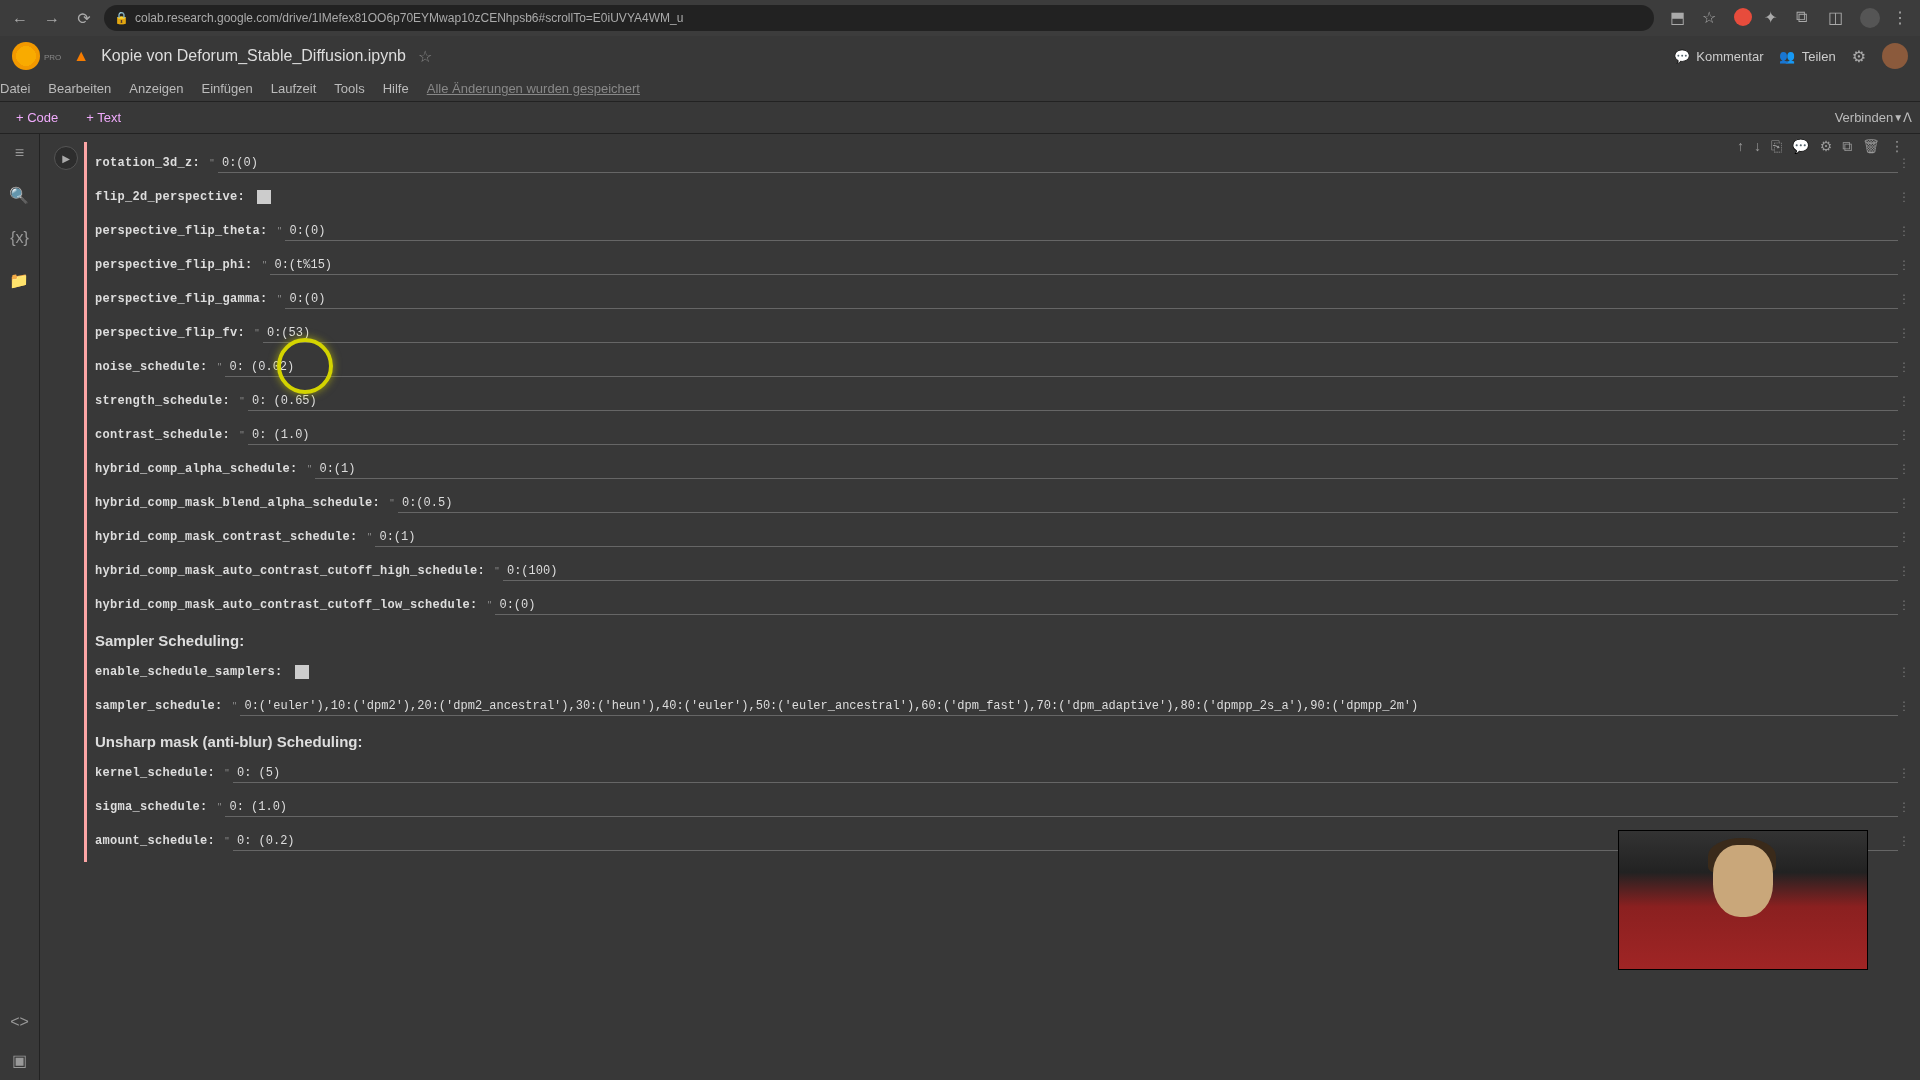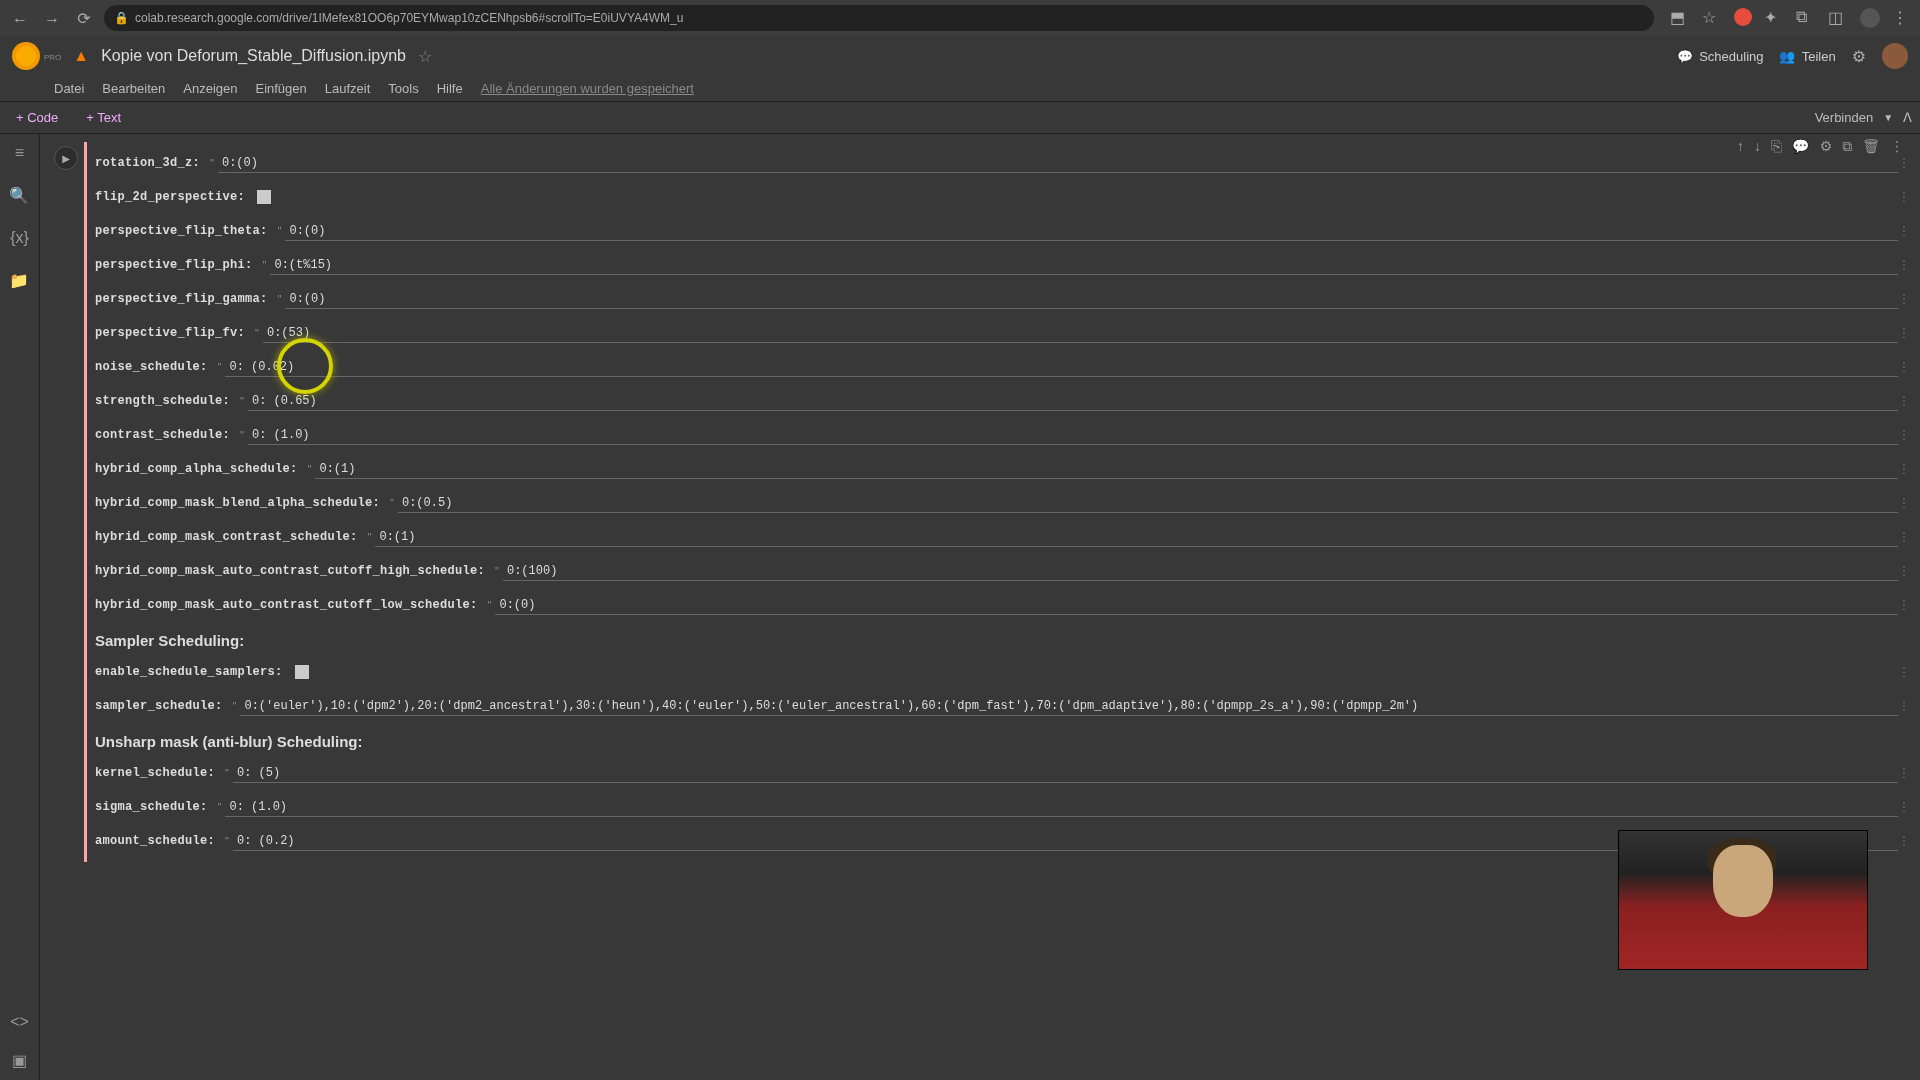--- a/index.html
+++ b/index.html
@@ -63,40 +63,39 @@
 .header-right { margin-left: auto; display: flex; align-items: center; gap: 16px; }
 .header-btn { display: flex; align-items: center; gap: 6px; color: #ccc; font-size: 13px; cursor: pointer; }
 .gear { color: #aaa; }
 .user-avatar { width: 26px; height: 26px; border-radius: 50%; background: #8b5a3c; }
 
 .menu-bar {
   height: 26px;
   background: #383838;
   display: flex;
   align-items: center;
-  padding-left: 54px;
   gap: 18px;
   font-size: 13px;
   color: #bbb;
   border-bottom: 1px solid #222;
 }
 .menu-item { cursor: pointer; }
 .save-status { color: #888; text-decoration: underline; }
 
 .toolbar {
   height: 32px;
   background: #383838;
   display: flex;
   align-items: center;
   padding: 0 8px;
   gap: 12px;
   border-bottom: 1px solid #222;
 }
 .tool-btn { display: flex; align-items: center; gap: 4px; color: #f0abfc; font-size: 13px; cursor: pointer; padding: 4px 8px; }
-.toolbar-right { margin-left: auto; display: flex; align-items: center; gap: 10px; color: #bbb; font-size: 13px; text-align: right; }
+.toolbar-right { margin-left: auto; display: flex; align-items: center; color: #bbb; font-size: 13px; text-align: right; }
 .chevron { font-size: 10px; }
 
 .main {
   display: flex;
   height: calc(100% - 134px);
 }
 .left-rail {
   width: 40px;
   background: #383838;
   display: flex;
@@ -264,21 +263,21 @@
 
 <div class="colab-header">
   <div class="colab-logo"></div>
   <div class="pro-tag">PRO</div>
   <span class="file-icon">▲</span>
   <span class="notebook-title">Kopie von Deforum_Stable_Diffusion.ipynb</span>
   <span class="star">☆</span>
   <div class="header-right">
     <div class="header-btn">
       <span>💬</span>
-      <span>Scheduling</span>
+      <span>Kommentar</span>
     </div>
     <div class="header-btn">
       <span>👥</span>
       <span>Teilen</span>
     </div>
     <span class="gear">⚙</span>
     <div class="user-avatar"></div>
   </div>
 </div>
 

